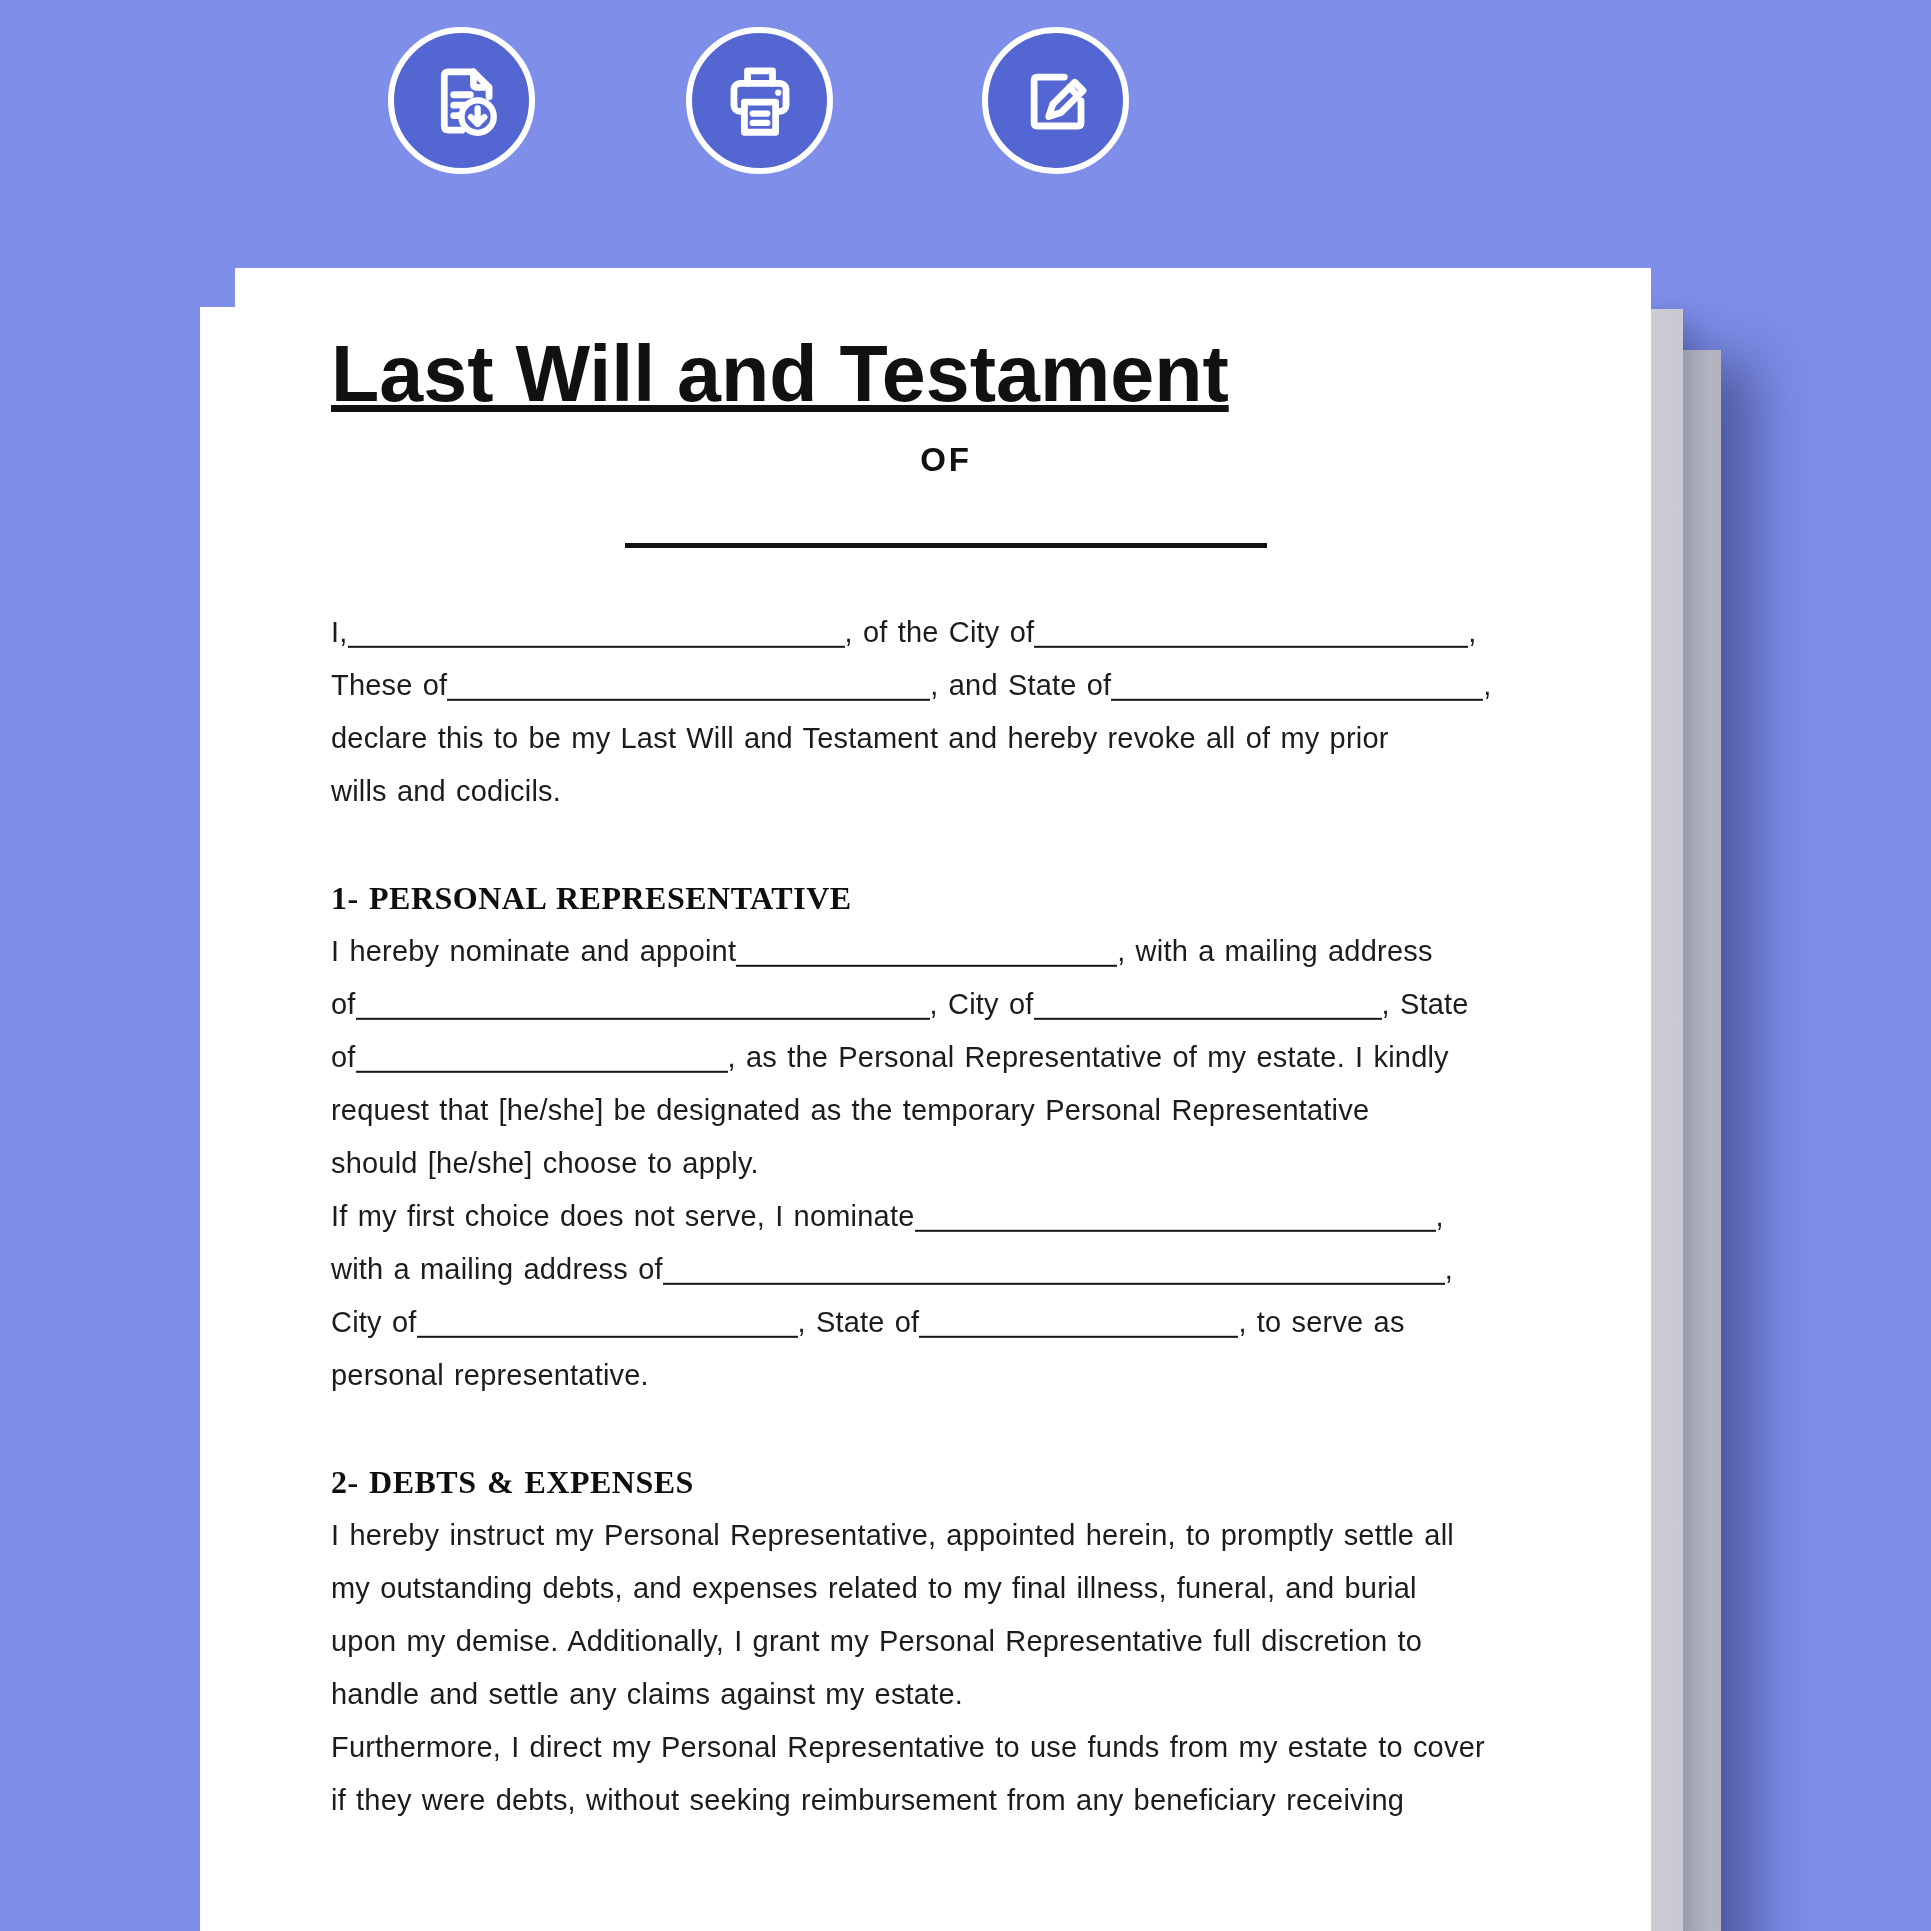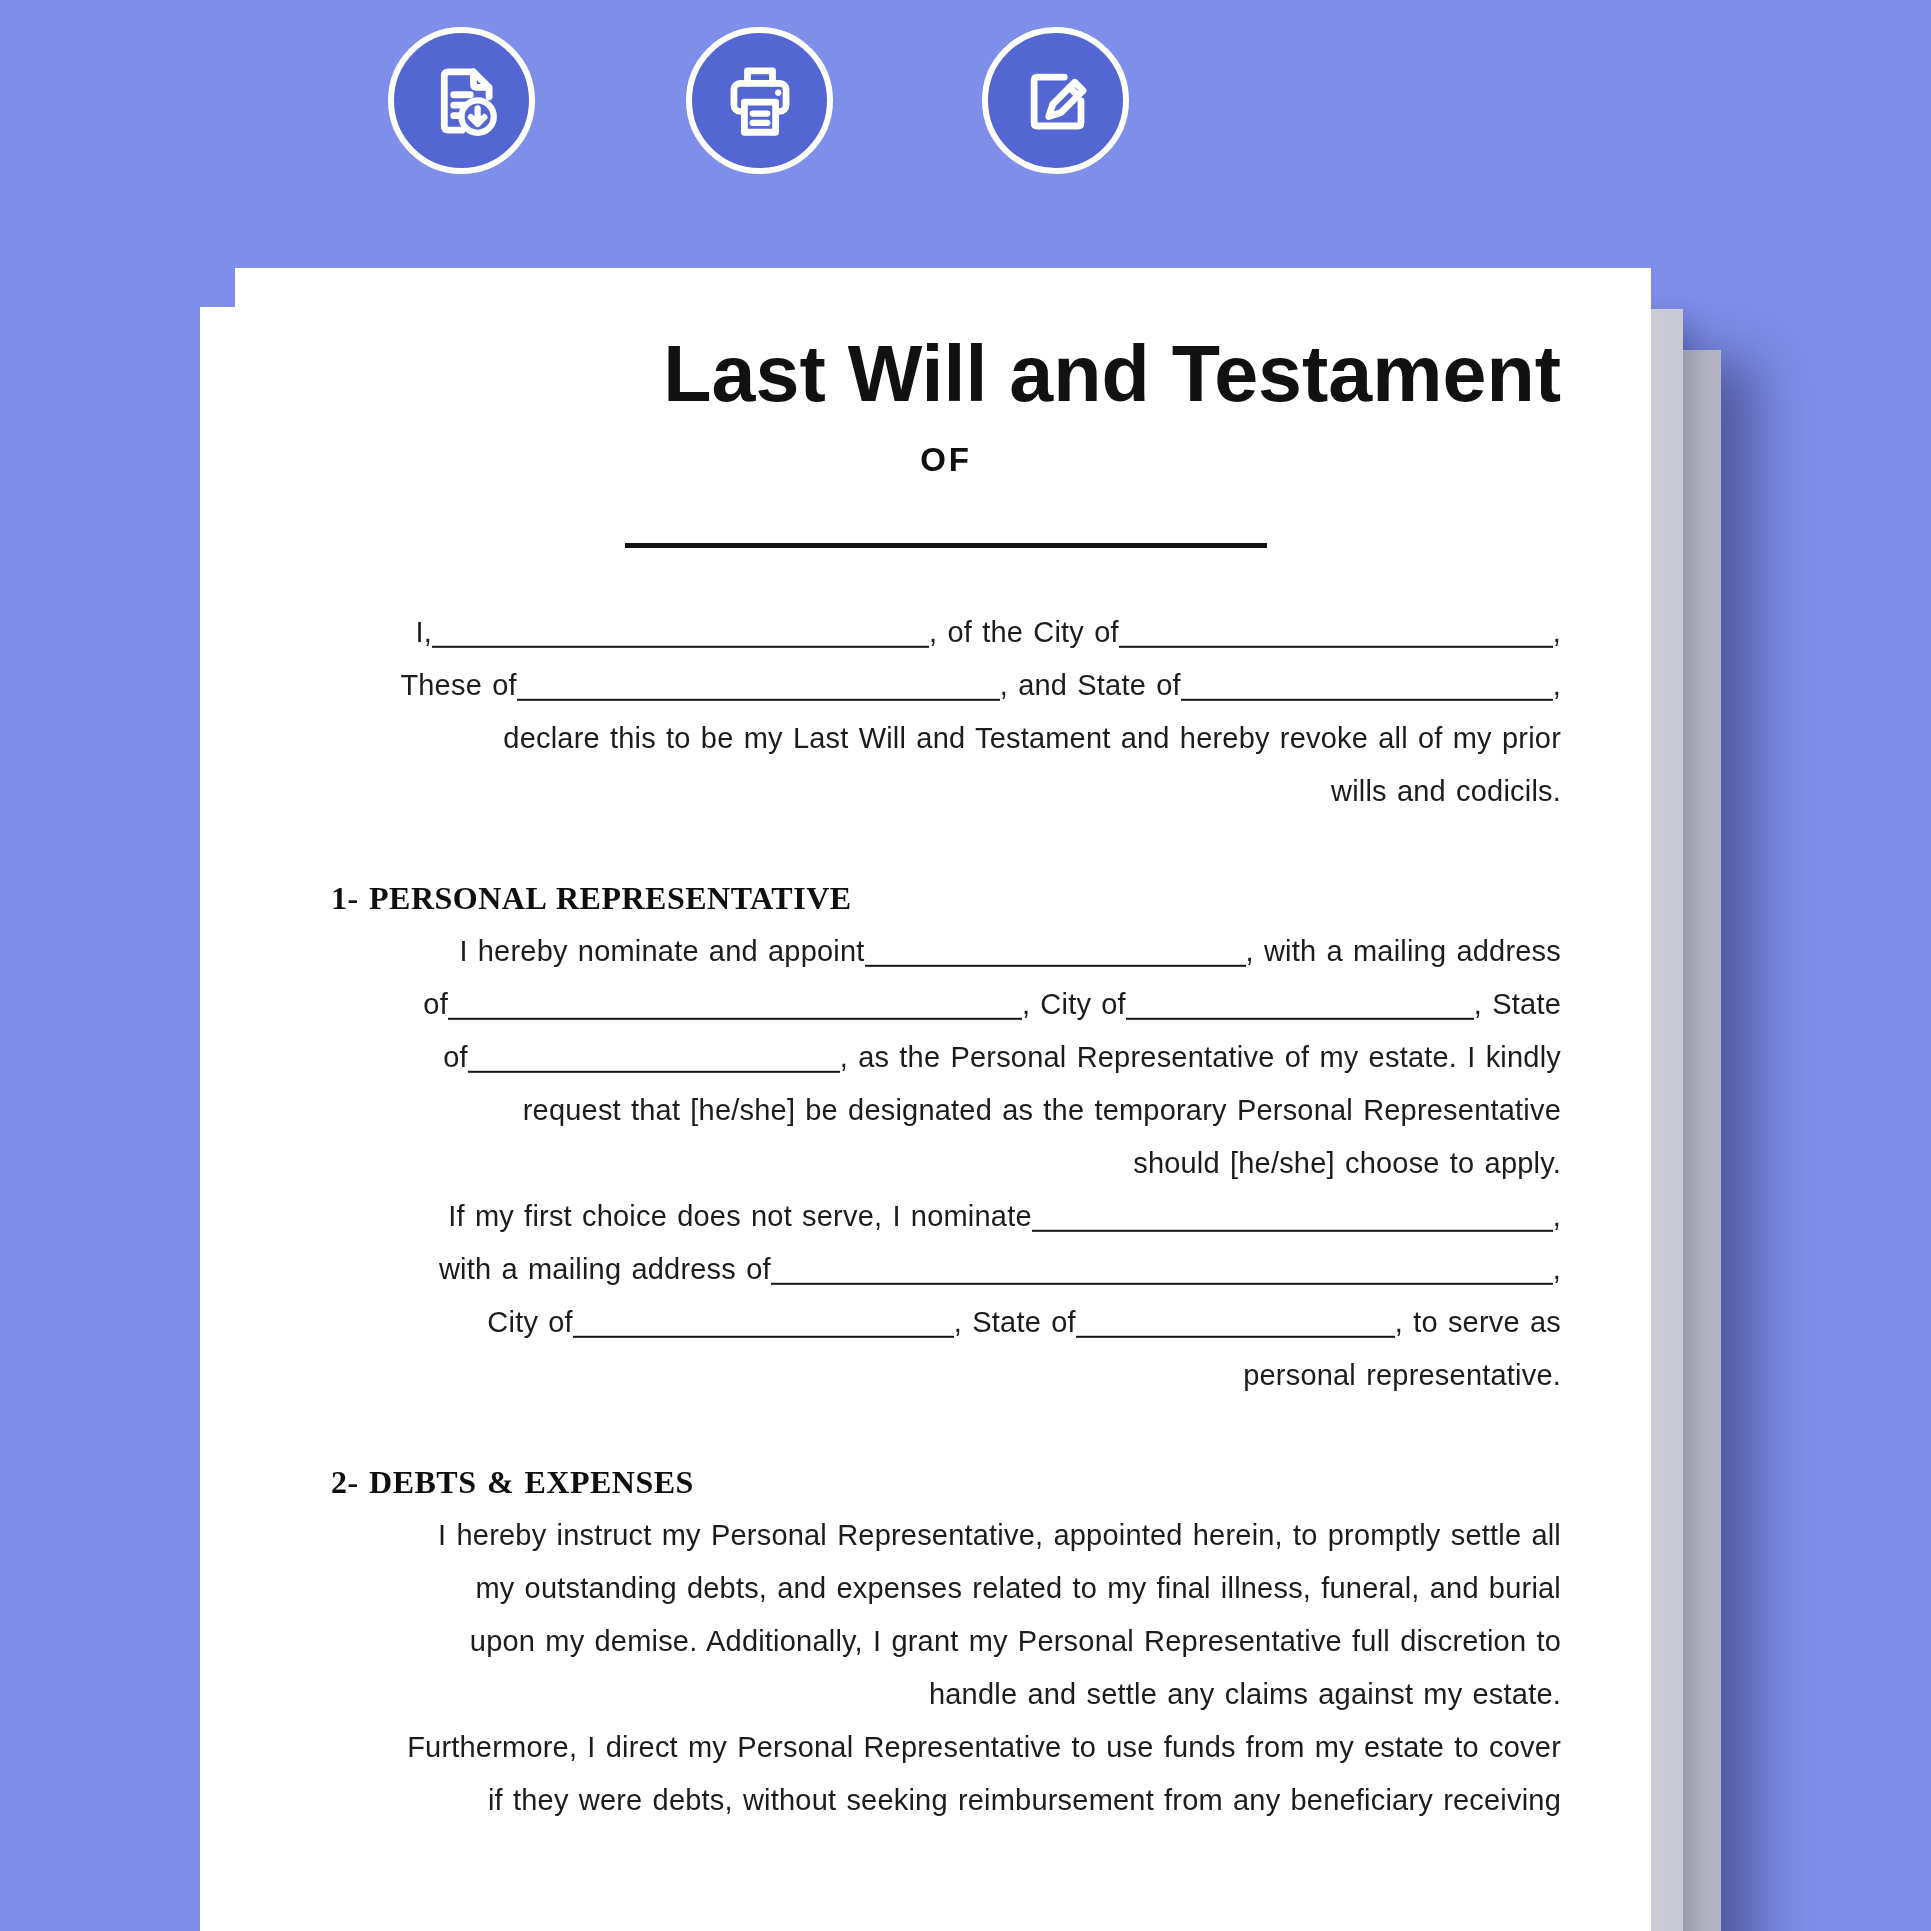--- a/index.html
+++ b/index.html
@@ -16,26 +16,26 @@
   .sheet-d{left:304px;top:350px;width:1417px;height:1641px;z-index:1;
            background:linear-gradient(to right,#f3f3f6 0%,#e9e9ee 80%,#b4b5c0 100%);
            box-shadow:23px 19.3px 53px 9.7px rgba(30,34,82,0.5);}
   .sheet-c{left:269px;top:309px;width:1414px;height:1641px;z-index:2;
            background:linear-gradient(to right,#ffffff 0%,#f0f0f4 78%,#c8c9d2 100%);
            box-shadow:9.7px 9.7px 25px rgba(30,34,82,0.28);}
   .sheet-a{left:235px;top:268px;width:1416px;height:1699px;z-index:3;background:#ffffff;}
   .sheet-b{left:200px;top:307px;width:1419px;height:1661px;z-index:4;background:#ffffff;
            padding:25px 58px 0 131px;color:#1b1b1b;}
   
-  .doc-title{margin:0;text-align:right;font-size:79px;line-height:1.06;font-weight:800;
-             letter-spacing:0px;color:#111;}
+  .doc-title{margin:0;text-align:left;font-size:79px;line-height:1.06;font-weight:800;
+             letter-spacing:0px;color:#111;text-decoration:underline;}
   .doc-of{margin-top:25px;text-align:center;font-size:33px;font-weight:700;letter-spacing:2.9px;color:#111;}
   .name-line{width:642px;border-bottom:5.8px solid #121212;margin:64px auto 0 auto;height:0;}
   .doc-body{margin-top:58px;font-size:29px;font-weight:400;letter-spacing:0.2px;word-spacing:1.9px;color:#1c1c1c;}
-  .doc-line{min-height:53px;line-height:53px;white-space:nowrap;text-align:right;}
+  .doc-line{min-height:53px;line-height:53px;white-space:nowrap;}
   .doc-heading{min-height:53px;line-height:53px;margin-top:54px;font-size:32px;font-weight:700;
                letter-spacing:0.5px;color:#0f0f0f;white-space:nowrap;font-family:Liberation Serif, serif;}
   .blank{display:inline-block;height:0;border-bottom:2.9px solid #151515;transform:translateY(5.8px);}
 </style>
 </head>
 <body>
 
 <div class="stage">
 
   <div class="icon-circle" id="btn-download">

